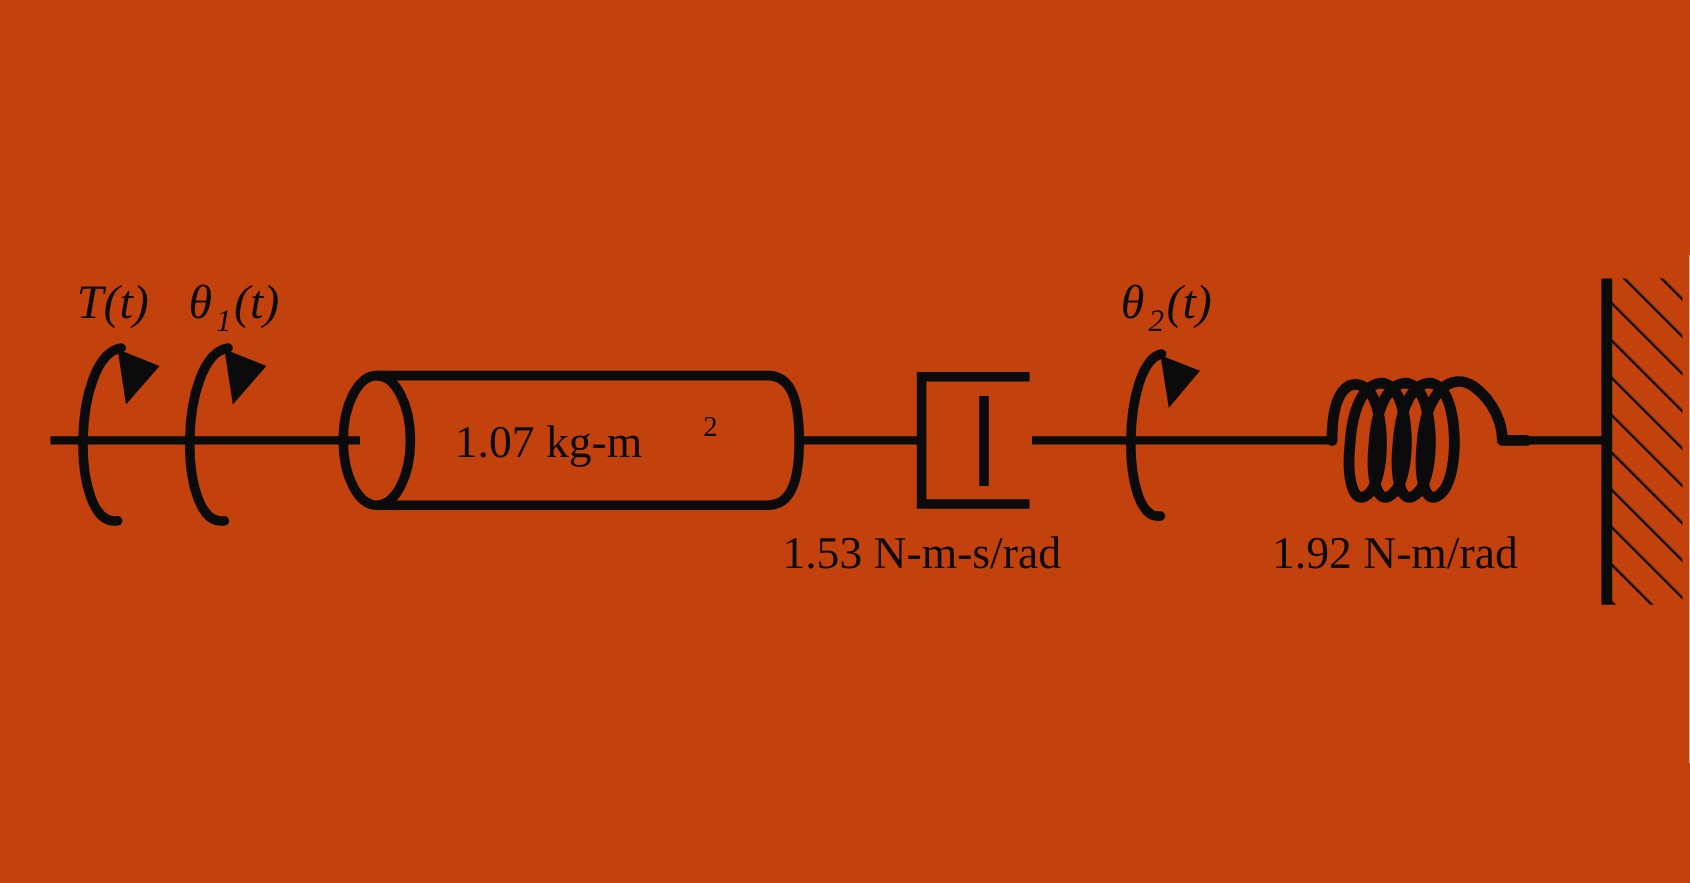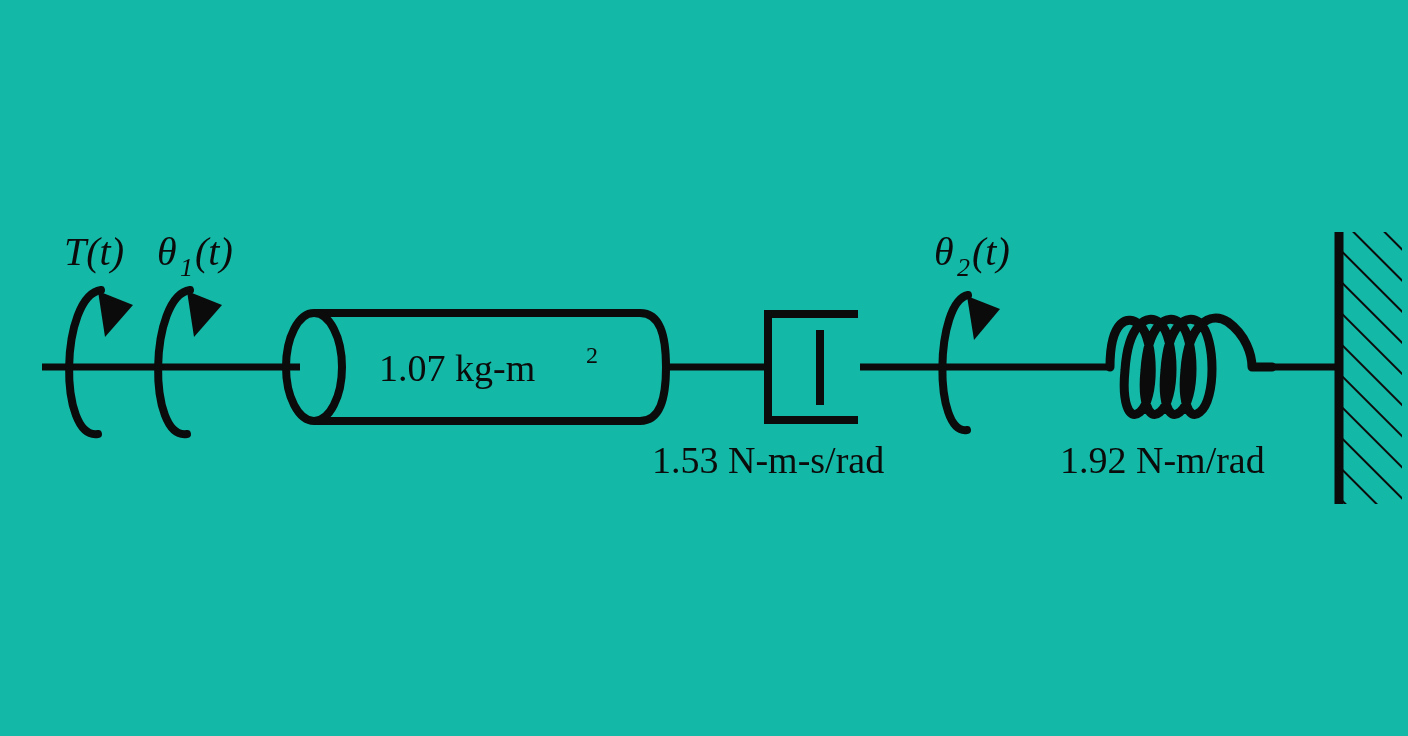--- a/index.html
+++ b/index.html
@@ -77,21 +77,21 @@
     stroke-width: 4;
   }
   .wall-edge {
     stroke: #0b0b0b;
     stroke-width: 9;
   }
 </style>
 </head>
 <body>
 
-<div id="diagram-root" style="background: #14b8a6;">
+<div id="diagram-root" style="background: #c2410c;">
 
   <svg id="diagram-svg" viewBox="0 0 1408 736" xmlns="http://www.w3.org/2000/svg">
 
     <defs>
       <pattern id="wallHatch" width="22" height="22" patternUnits="userSpaceOnUse" patternTransform="rotate(-45)">
         <line class="hatch-line" x1="0" y1="0" x2="0" y2="22"></line>
       </pattern>
     </defs>
 
     <g>

